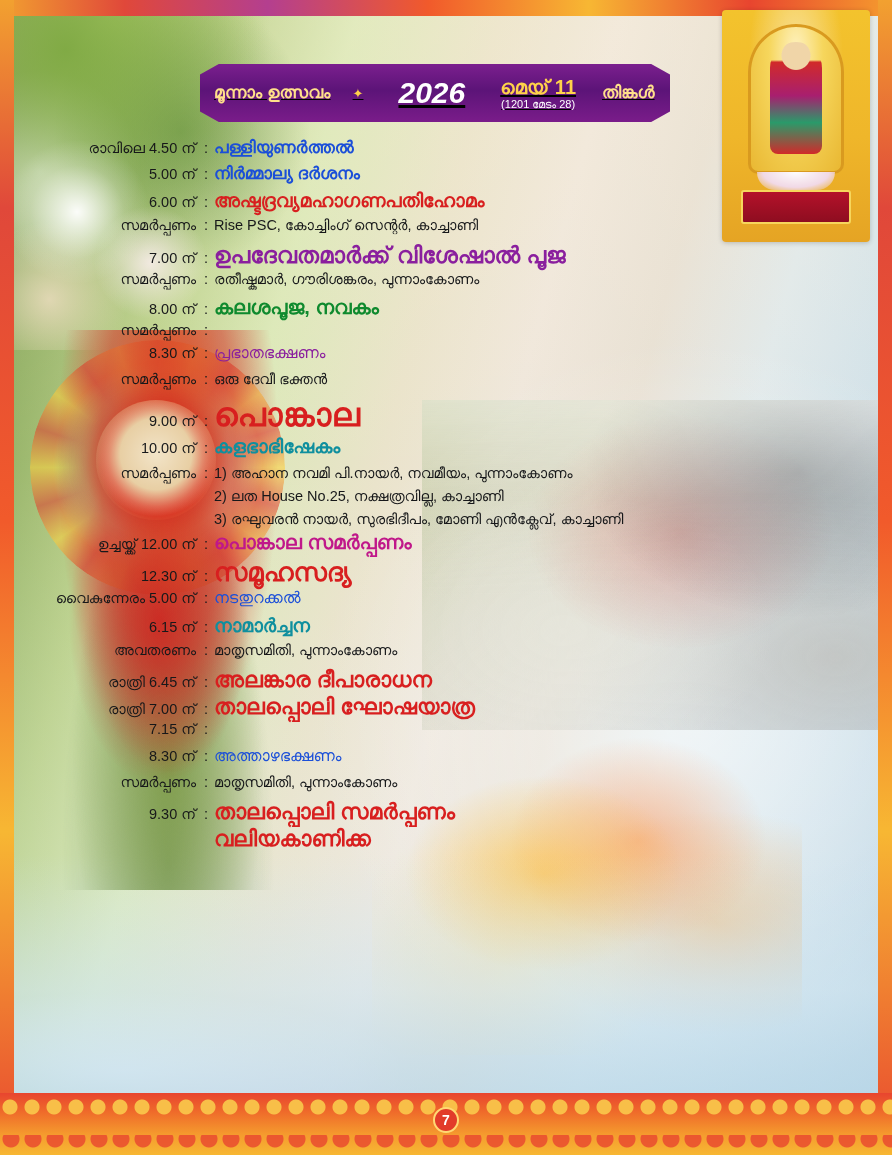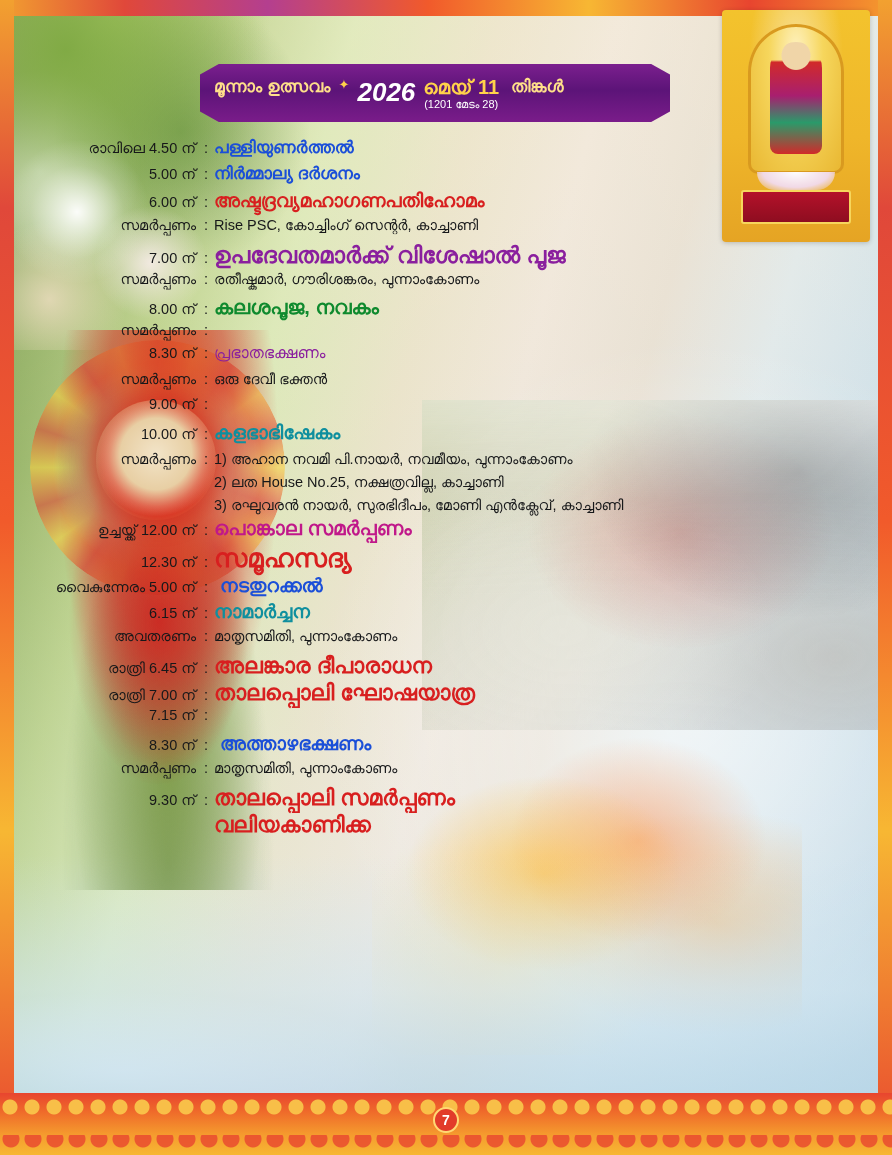--- a/index.html
+++ b/index.html
@@ -137,31 +137,31 @@
 
   
   .banner {
     position: absolute; left: 200px; top: 64px; width: 470px; height: 58px;
     background: linear-gradient(180deg, #7b1f8e 0%, #5c1478 45%, #7a1c8a 100%);
     clip-path: polygon(0 18%, 4% 0, 96% 0, 100% 18%, 100% 82%, 96% 100%, 4% 100%, 0 82%);
     box-shadow: 0 2px 6px rgba(0,0,0,0.35);
     display: flex; align-items: center;
   }
   .banner-inner {
-    display: flex; align-items: flex-start; gap: 8px;
-    width: 100%; padding: 0 14px;
+    display: flex; align-items: center; gap: 22px;
+    width: 100%; padding: 0 14px; text-decoration: underline;
   }
   .banner-left {
     color: #ffe08a; font-size: 17px; font-weight: bold;
     letter-spacing: 0.2px;
   }
   .banner-orn { color: #ffd24a; font-size: 13px; }
   .banner-year {
-    color: #ffffff; font-size: 26px; font-weight: bold; font-style: italic;
-    margin: 0 0;
+    color: #ffffff; font-size: 30px; font-weight: bold; font-style: italic;
+    margin: 0 13px;
   }
   .banner-date-wrap { display: flex; flex-direction: column; align-items: center; line-height: 1; }
   .banner-date { color: #ffd24a; font-size: 20px; font-weight: bold; }
   .banner-date-sub { color: #ffffff; font-size: 11px; margin-top: 2px; }
   .banner-day { color: #ffe08a; font-size: 17px; font-weight: bold; margin-left: 4px; }
 
   
   .deity {
     position: absolute; right: 22px; top: 10px; width: 148px; height: 232px;
     border-radius: 4px;
@@ -217,21 +217,21 @@
     color: #17181a;
     font-size: 14.5px;
     white-space: nowrap;
     flex: 0 0 178px;
   }
   .colon { width: 10px; flex: 0 0 10px; color: #17181a; font-size: 14.5px; }
   .event { flex: 1 1 auto; }
 
   
   .e-blue     { color: #1b4fd8; font-size: 17px; font-weight: bold; }
-  .e-blue-sm  { color: #1b4fd8; font-size: 19px; font-weight: bold; margin-left: 6px; }
+  .e-blue-sm  { color: #1b4fd8; font-size: 16px; font-weight: normal; }
   .e-green-lg { color: #0f8a2e; font-size: 20px; font-weight: bold; }
   .e-red      { color: #d81f1f; font-size: 19px; font-weight: bold; }
   .e-red-lg   { color: #d81f1f; font-size: 22px; font-weight: bold; }
   .e-red-xl   { color: #d81f1f; font-size: 33px; font-weight: bold; letter-spacing: 0.5px; }
   .e-red-xxl  { color: #d81f1f; font-size: 26px; font-weight: bold; }
   .e-purple   { color: #8a1f9e; font-size: 16px; font-weight: normal; }
   .e-purple-lg{ color: #8a1f9e; font-size: 23px; font-weight: bold; }
   .e-magenta  { color: #c0188a; font-size: 20px; font-weight: bold; }
   .e-teal     { color: #0f8f9e; font-size: 19px; font-weight: bold; }
   .e-dark     { color: #17181a; font-size: 14.5px; margin-top: 19px; }
@@ -333,20 +333,21 @@
         <div class="event"><span class="e-purple">പ്രഭാതഭക്ഷണം</span></div>
       </div>
       <div class="row">
         <div class="time">സമർപ്പണം</div>
         <div class="colon">:</div>
         <div class="event"><span class="e-dark">ഒരു ദേവീ ഭക്തൻ</span></div>
       </div>
       <div class="row">
         <div class="time">9.00 ന്</div>
         <div class="colon">:</div>
+        <div class="event"><span class="e-red-xl">പൊങ്കാല</span></div>
       </div>
       <div class="row">
         <div class="time">10.00 ന്</div>
         <div class="colon">:</div>
         <div class="event"><span class="e-teal">കളഭാഭിഷേകം</span></div>
       </div>
       <div class="row tight">
         <div class="time">സമർപ്പണം</div>
         <div class="colon">:</div>
         <div class="event">

